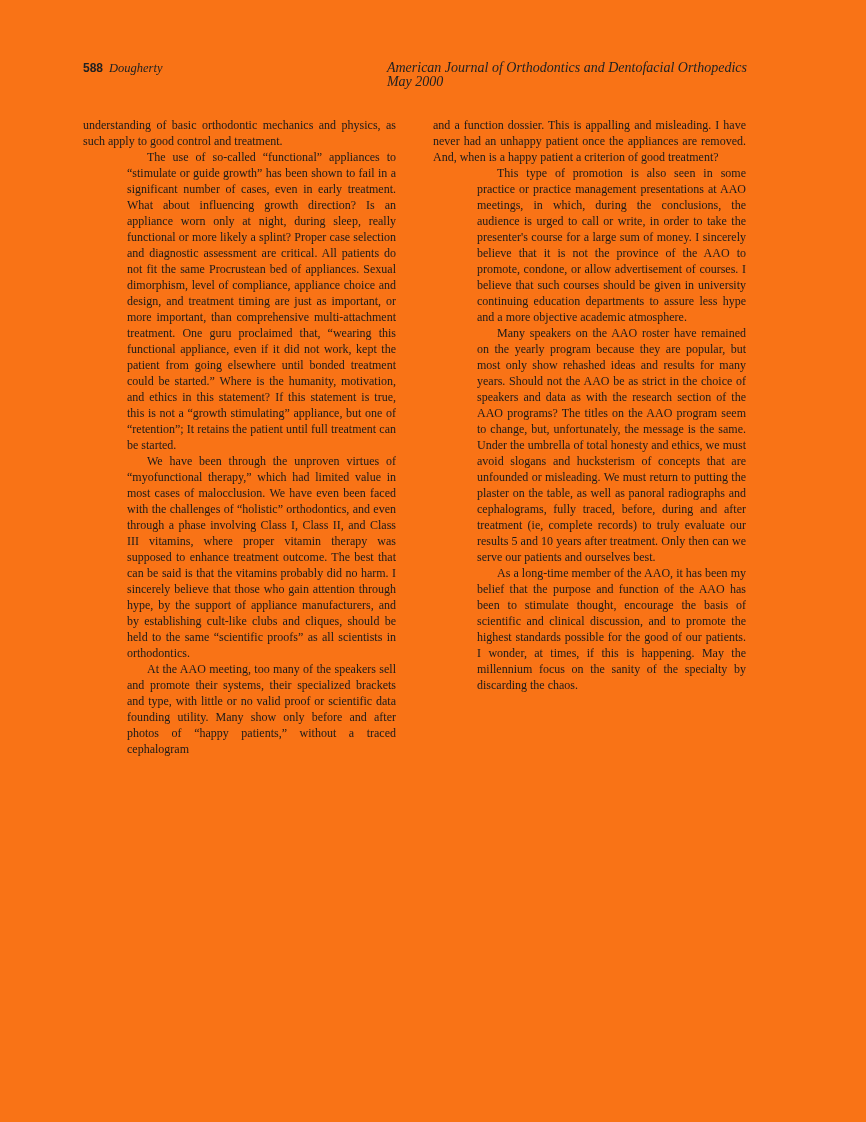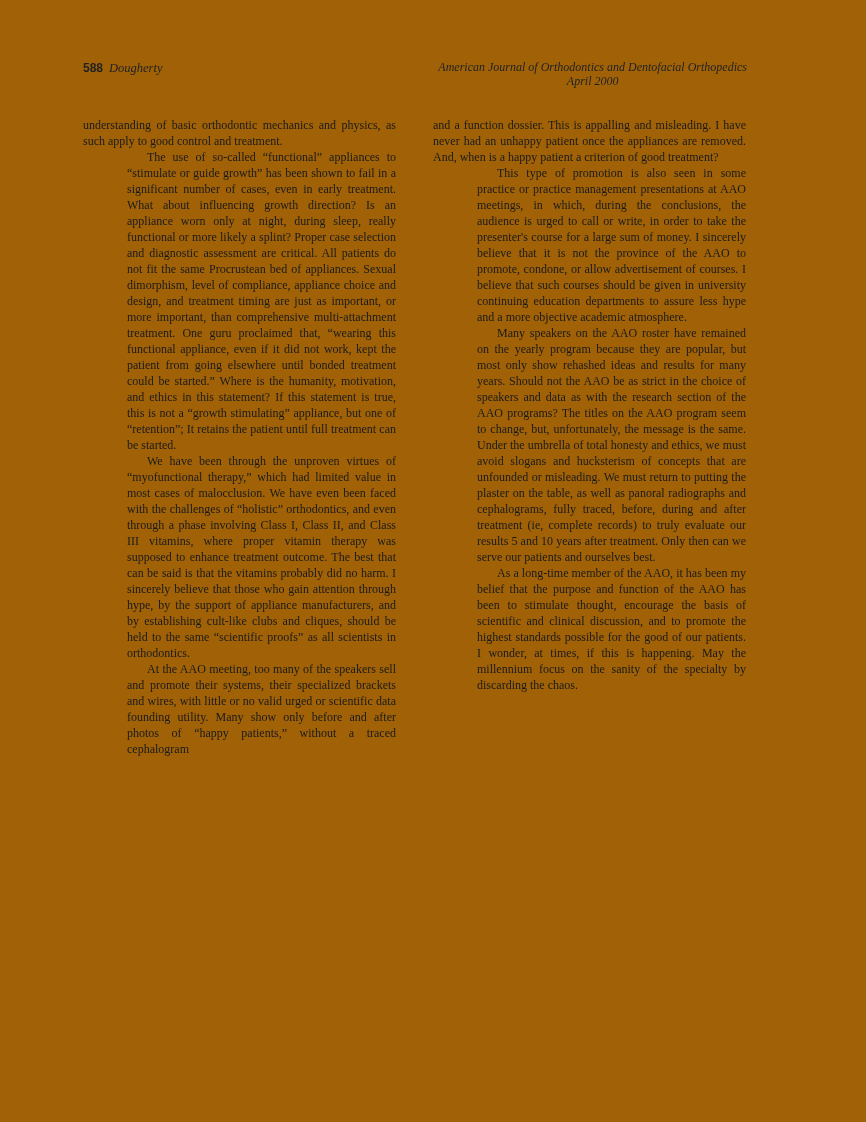--- a/index.html
+++ b/index.html
@@ -1,49 +1,49 @@
 <!DOCTYPE html>
 <html><head>
 <meta charset="utf-8">
 <style>
   html, body { margin: 0; padding: 0; background: #ffffff; }
   body { width: 866px; height: 1122px; position: relative; overflow: hidden; }
-  .page { position: absolute; left: 0; top: 0; width: 866px; height: 1122px; background: #a16207; }
+  .page { position: absolute; left: 0; top: 0; width: 866px; height: 1122px; background: #f97316; }
   .running-head { position: absolute; top: 61px; left: 83px; width: 664px; height: 32px; color: #222; }
   .rh-left { position: absolute; left: 0; top: 0; font-size: 12px; line-height: 14px; }
   .rh-pagenum { font-family: "Liberation Sans", sans-serif; font-weight: bold; font-size: 12px; }
   .rh-author { font-family: "Liberation Serif", serif; font-style: italic; font-size: 12.5px; margin-left: 3px; }
-  .rh-right { position: absolute; right: 0; top: 0; text-align: center; font-family: "Liberation Serif", serif; font-style: italic; font-size: 12px; line-height: 13.5px; }
+  .rh-right { position: absolute; right: 0; top: 0; text-align: left; font-family: "Liberation Serif", serif; font-style: italic; font-size: 14px; line-height: 13.5px; }
   .col { position: absolute; top: 117px; width: 313px; font-family: "Liberation Serif", serif; font-size: 12px; line-height: 16px; color: #1a1a1a; text-align: justify; hyphens: none; }
   .col-left { left: 83px; }
   .col-right { left: 433px; }
   .col p { margin: 0; }
   .col p.indent { text-indent: 20px; margin-left: 44px; }
 </style>
 </head>
 <body>
 
 <div class="page">
 
   <div class="running-head">
     <div class="rh-left">
       <span class="rh-pagenum">588</span>
       <span class="rh-author">Dougherty</span>
     </div>
     <div class="rh-right">
       <div>American Journal of Orthodontics and Dentofacial Orthopedics</div>
-      <div>April 2000</div>
+      <div>May 2000</div>
     </div>
   </div>
 
   <div class="col col-left">
     <p>understanding of basic orthodontic mechanics and physics, as such apply to good control and treatment.</p>
     <p class="indent">The use of so-called “functional” appliances to “stimulate or guide growth” has been shown to fail in a significant number of cases, even in early treatment. What about influencing growth direction? Is an appliance worn only at night, during sleep, really functional or more likely a splint? Proper case selection and diagnostic assessment are critical. All patients do not fit the same Procrustean bed of appliances. Sexual dimorphism, level of compliance, appliance choice and design, and treatment timing are just as important, or more important, than comprehensive multi-attachment treatment. One guru proclaimed that, “wearing this functional appliance, even if it did not work, kept the patient from going elsewhere until bonded treatment could be started.” Where is the humanity, motivation, and ethics in this statement? If this statement is true, this is not a “growth stimulating” appliance, but one of “retention”; It retains the patient until full treatment can be started.</p>
     <p class="indent">We have been through the unproven virtues of “myofunctional therapy,” which had limited value in most cases of malocclusion. We have even been faced with the challenges of “holistic” orthodontics, and even through a phase involving Class I, Class II, and Class III vitamins, where proper vitamin therapy was supposed to enhance treatment outcome. The best that can be said is that the vitamins probably did no harm. I sincerely believe that those who gain attention through hype, by the support of appliance manufacturers, and by establishing cult-like clubs and cliques, should be held to the same “scientific proofs” as all scientists in orthodontics.</p>
-    <p class="indent">At the AAO meeting, too many of the speakers sell and promote their systems, their specialized brackets and wires, with little or no valid urged or scientific data founding utility. Many show only before and after photos of “happy patients,” without a traced cephalogram</p>
+    <p class="indent">At the AAO meeting, too many of the speakers sell and promote their systems, their specialized brackets and type, with little or no valid proof or scientific data founding utility. Many show only before and after photos of “happy patients,” without a traced cephalogram</p>
   </div>
 
   <div class="col col-right">
     <p>and a function dossier. This is appalling and misleading. I have never had an unhappy patient once the appliances are removed. And, when is a happy patient a criterion of good treatment?</p>
     <p class="indent">This type of promotion is also seen in some practice or practice management presentations at AAO meetings, in which, during the conclusions, the audience is urged to call or write, in order to take the presenter's course for a large sum of money. I sincerely believe that it is not the province of the AAO to promote, condone, or allow advertisement of courses. I believe that such courses should be given in university continuing education departments to assure less hype and a more objective academic atmosphere.</p>
     <p class="indent">Many speakers on the AAO roster have remained on the yearly program because they are popular, but most only show rehashed ideas and results for many years. Should not the AAO be as strict in the choice of speakers and data as with the research section of the AAO programs? The titles on the AAO program seem to change, but, unfortunately, the message is the same. Under the umbrella of total honesty and ethics, we must avoid slogans and hucksterism of concepts that are unfounded or misleading. We must return to putting the plaster on the table, as well as panoral radiographs and cephalograms, fully traced, before, during and after treatment (ie, complete records) to truly evaluate our results 5 and 10 years after treatment. Only then can we serve our patients and ourselves best.</p>
     <p class="indent">As a long-time member of the AAO, it has been my belief that the purpose and function of the AAO has been to stimulate thought, encourage the basis of scientific and clinical discussion, and to promote the highest standards possible for the good of our patients. I wonder, at times, if this is happening. May the millennium focus on the sanity of the specialty by discarding the chaos.</p>
   </div>
 
 </div>

